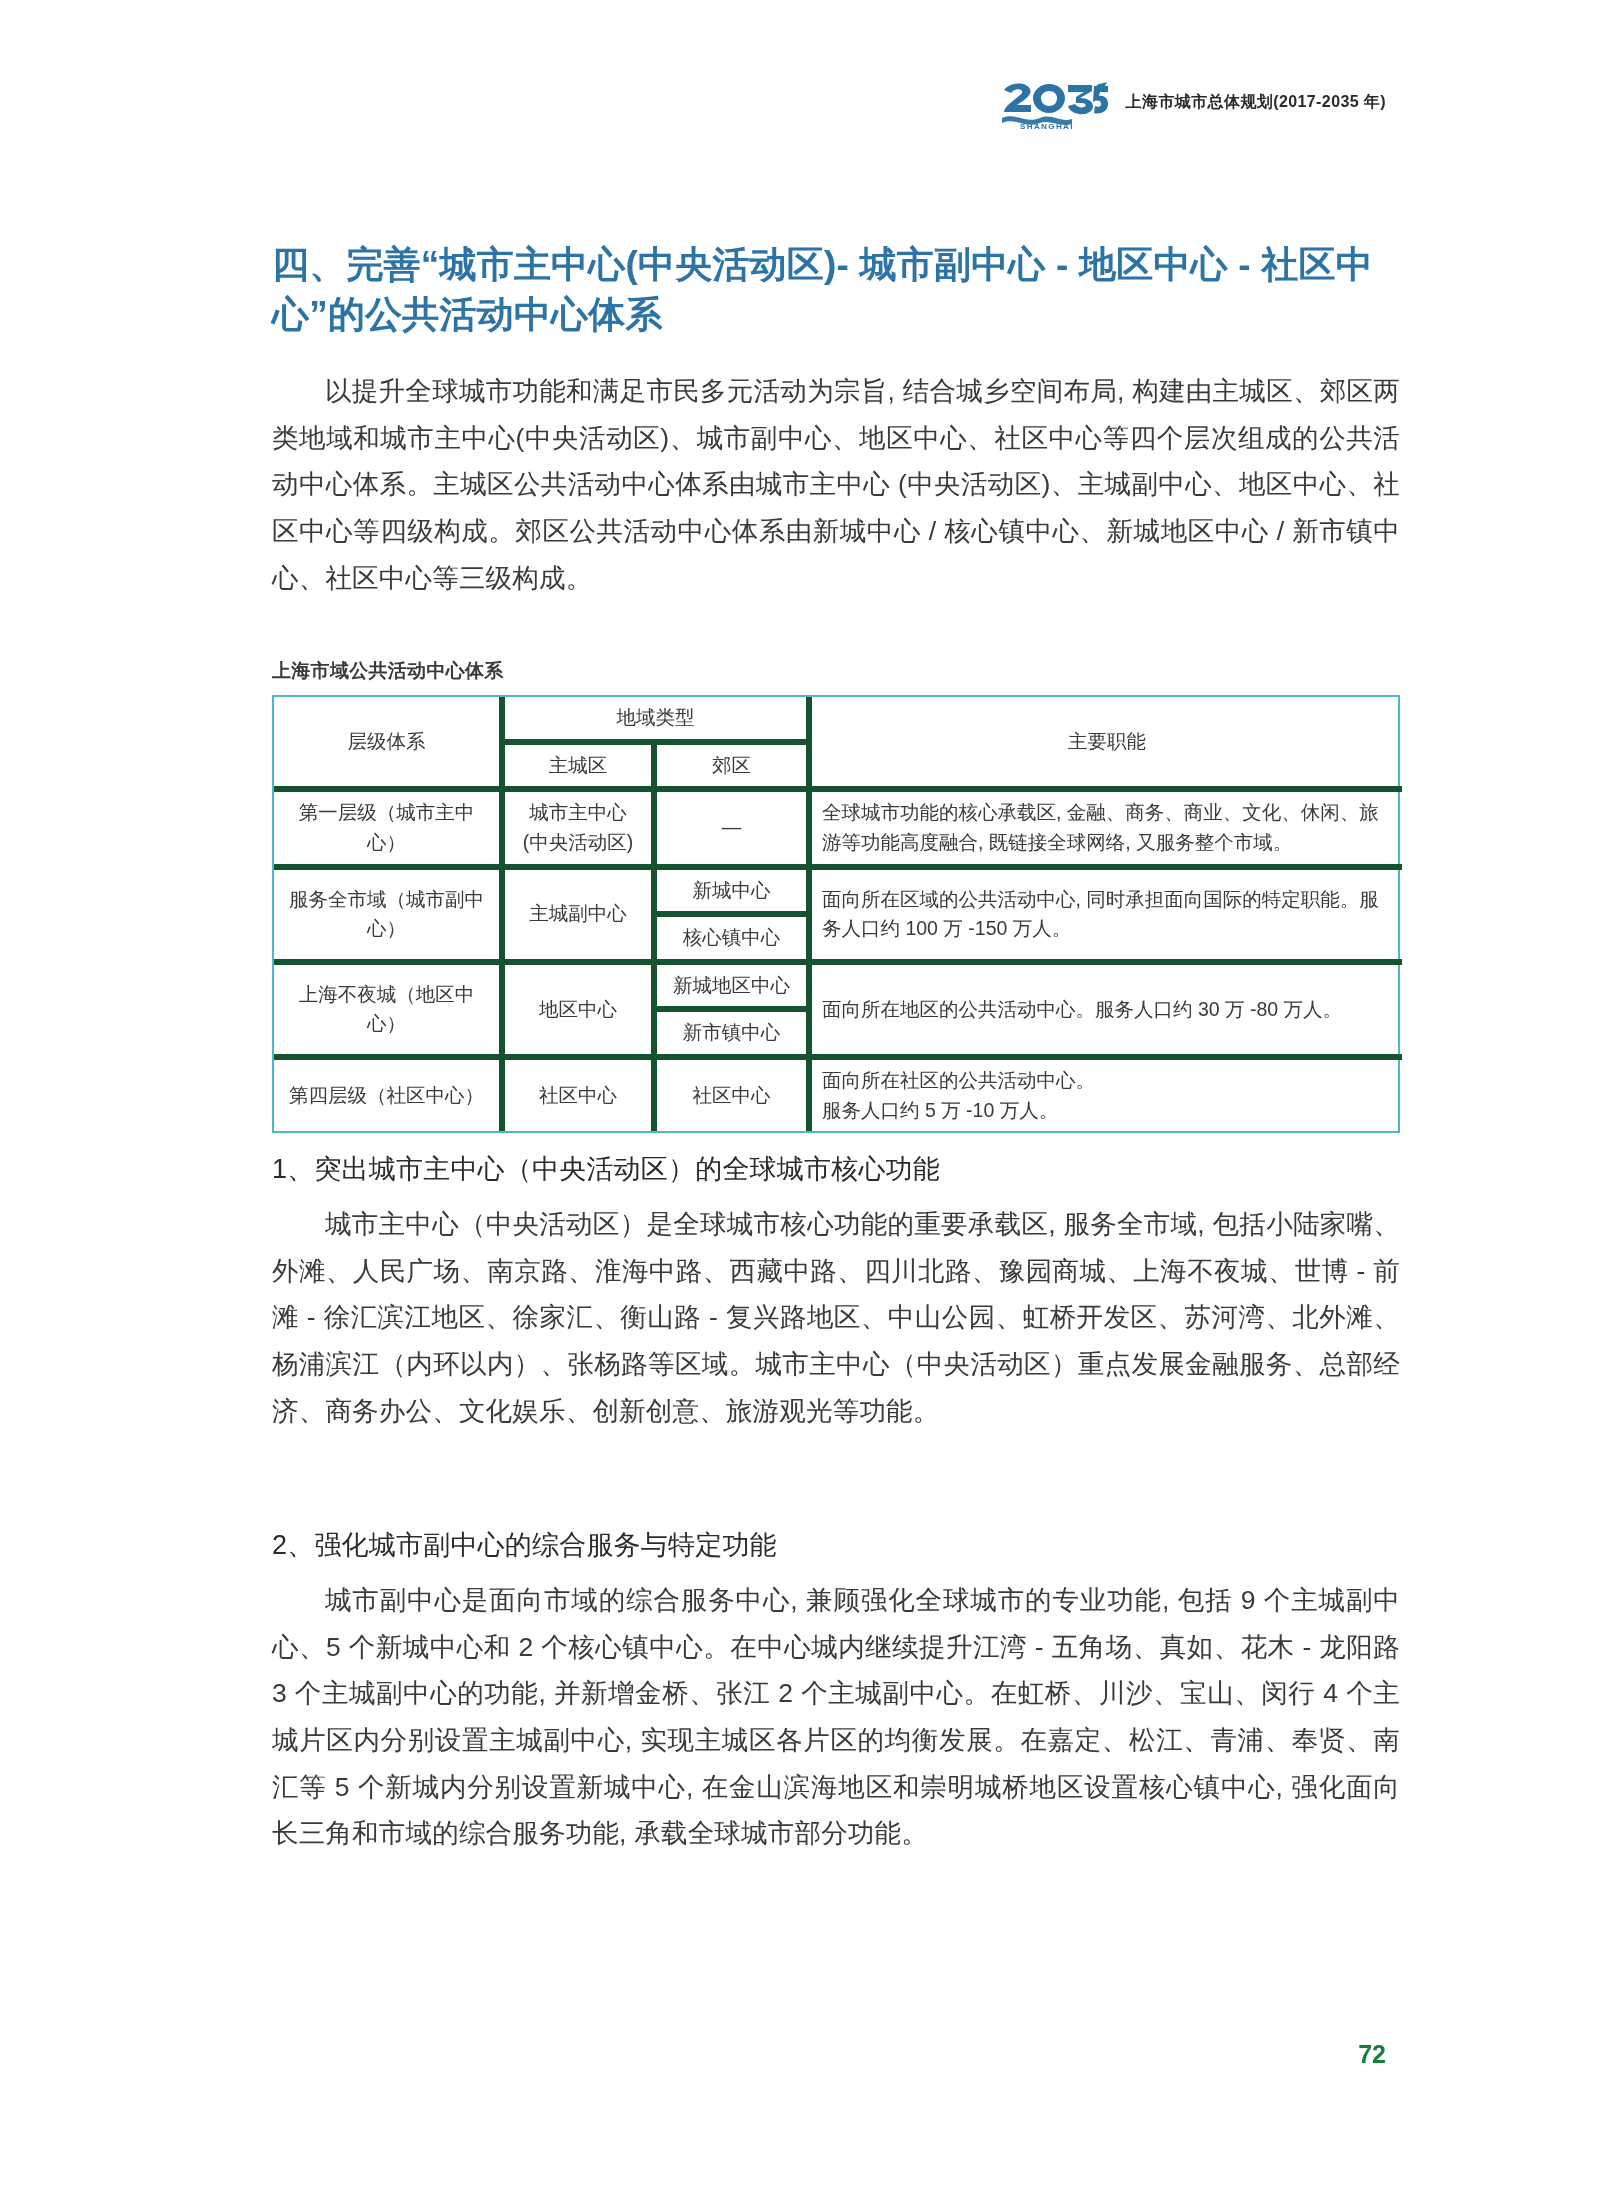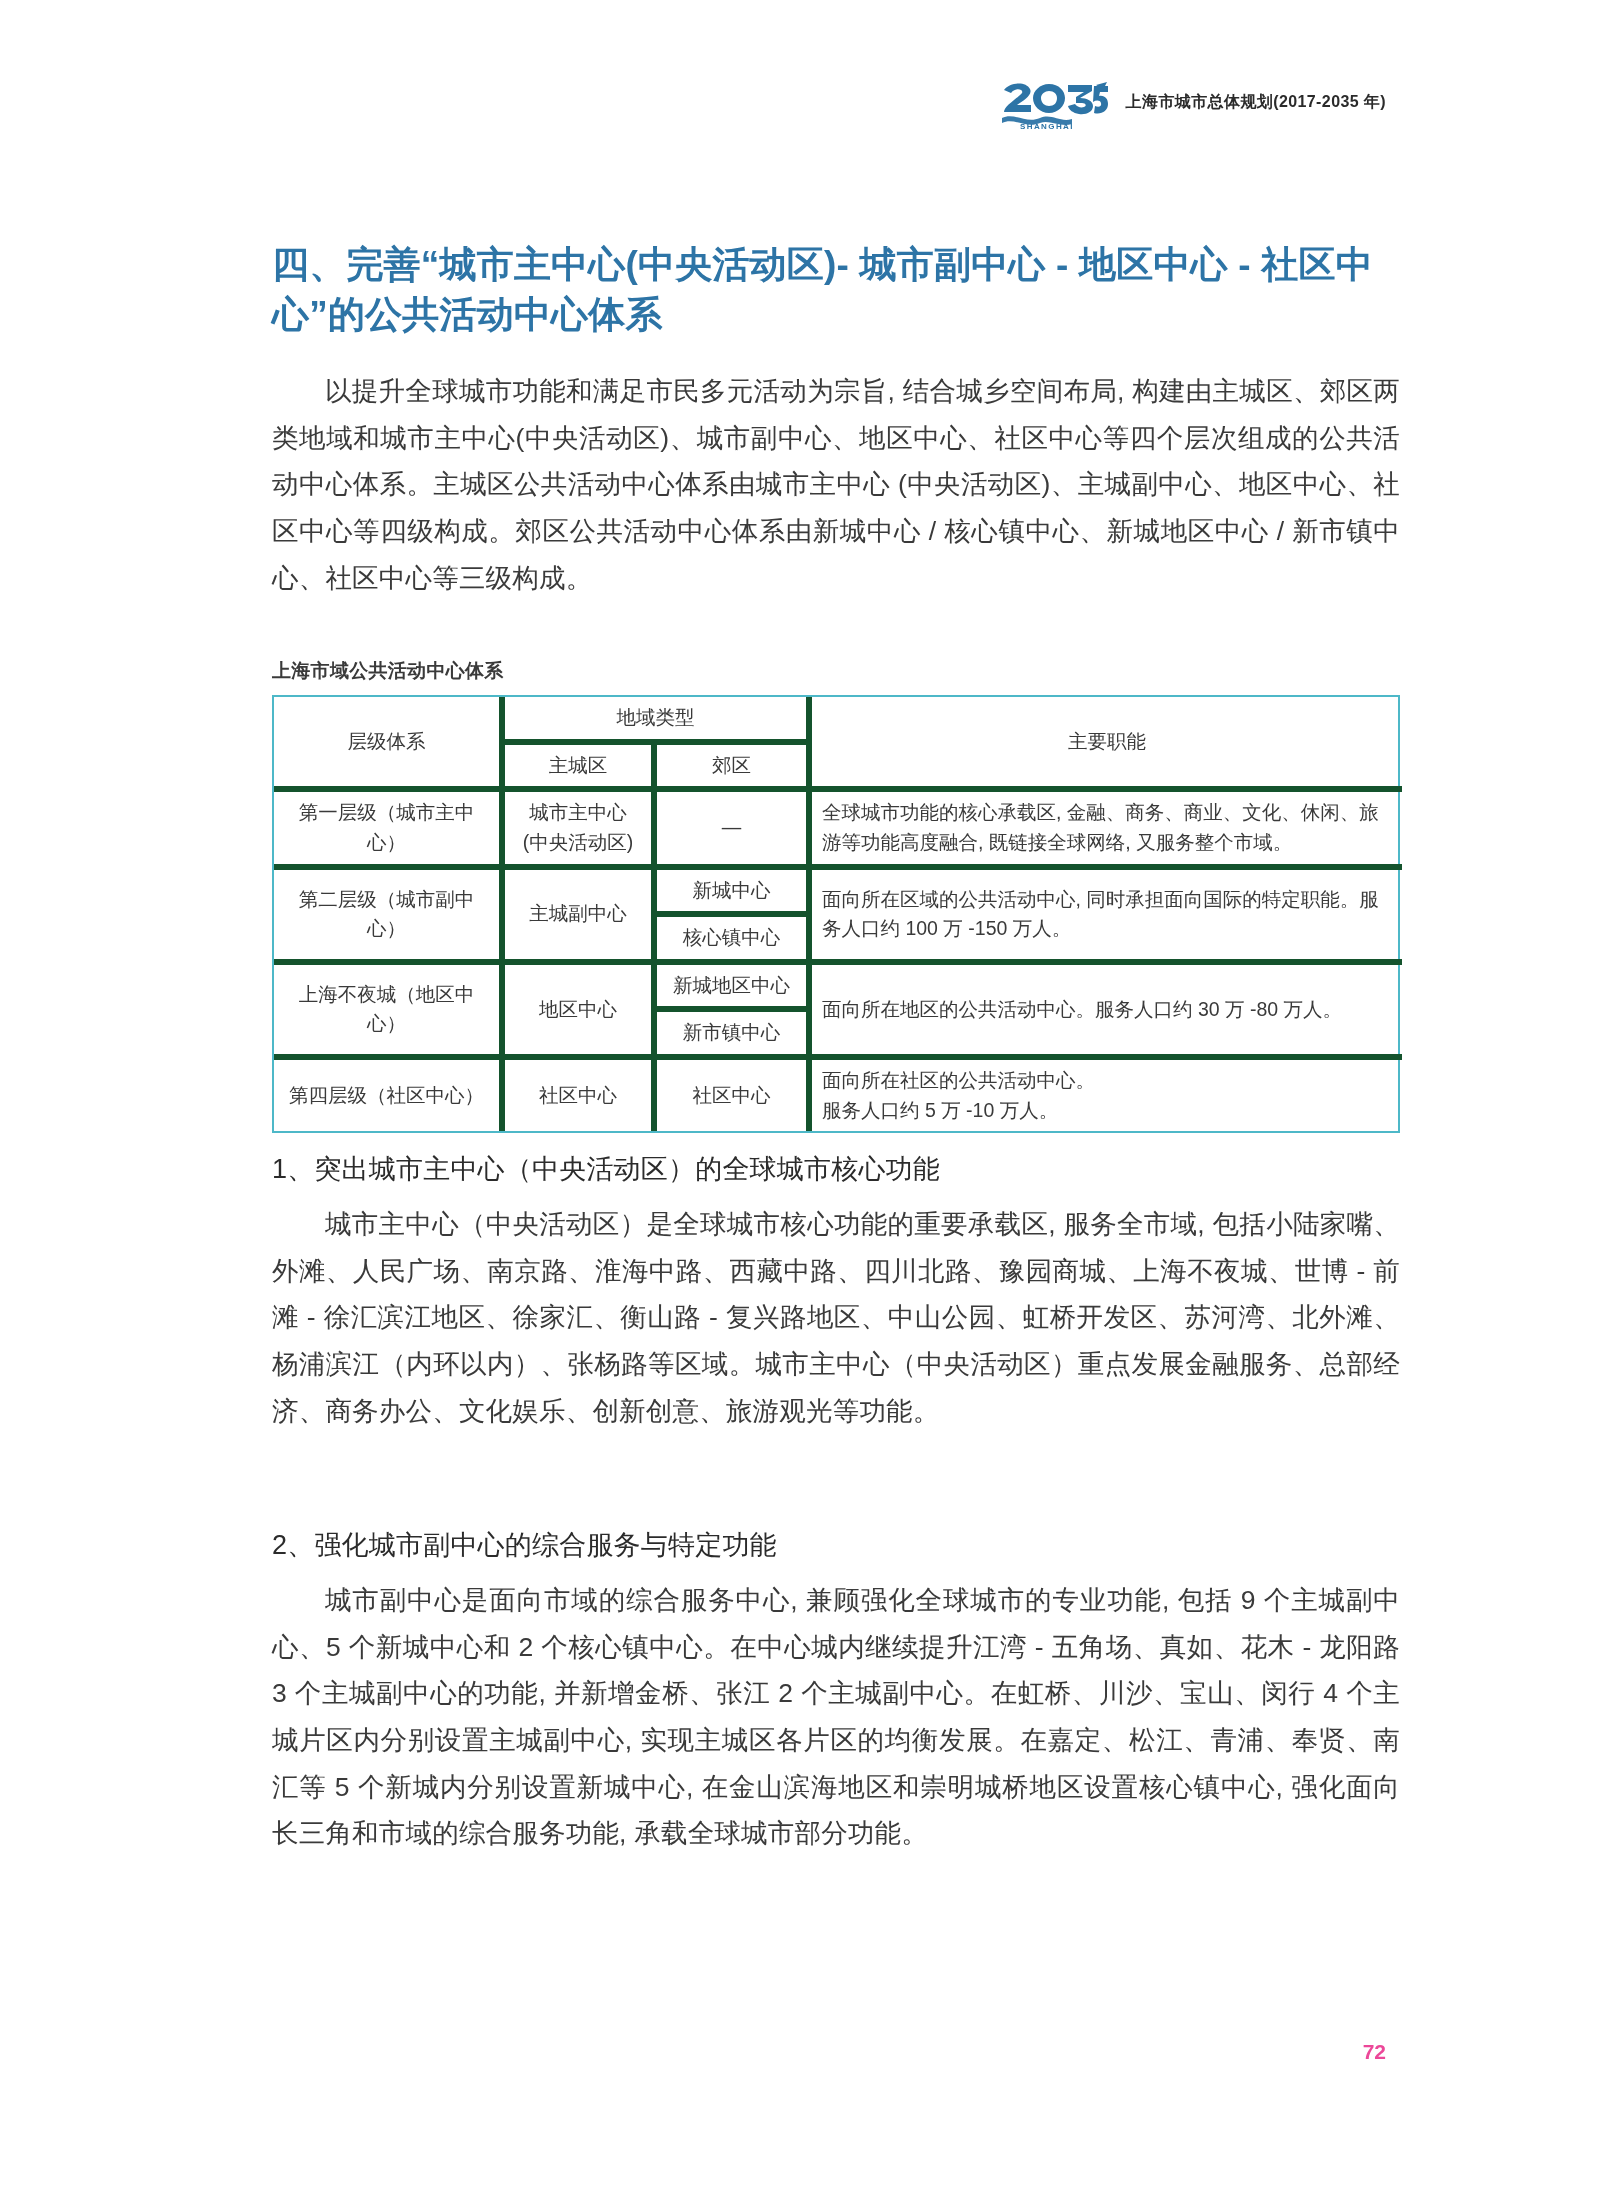--- a/index.html
+++ b/index.html
@@ -153,23 +153,23 @@
   .sec1 { position: absolute; top: 1152px; left: 0; width: 1128px; }
   .sec1 .sub-body { margin-top: 14px; }
   .sec2 { position: absolute; top: 1528px; left: 0; width: 1128px; }
   .sec2 .sub-body { margin-top: 14px; }
 
   
   .page-number {
     position: absolute;
     right: 228px;
     top: 2040px;
-    font-size: 21px;
-    font-weight: bold;
-    color: #ec4899;
+    font-size: 25px;
+    font-weight: bold;
+    color: #15803d;
     margin-left: 40px;
   }
 </style>
 </head>
 <body>
 
 <div class="page">
 
   <div class="running-header">
     <div class="logo-2035">
@@ -222,21 +222,21 @@
 
             <tr class="rowline-strong">
               <td class="cell-center">第一层级（城市主中心）</td>
               <td class="cell-center" style="white-space: pre-line;">城市主中心
 (中央活动区)</td>
               <td class="cell-center">—</td>
               <td class="cell-left">全球城市功能的核心承载区, 金融、商务、商业、文化、休闲、旅游等功能高度融合, 既链接全球网络, 又服务整个市域。</td>
             </tr>
 
             <tr class="rowline-strong">
-              <td class="cell-center" rowspan="2">第二层级（城市副中心）</td>
+              <td class="cell-center" rowspan="2">服务全市域（城市副中心）</td>
               <td class="cell-center" rowspan="2">主城副中心</td>
               <td class="cell-center">新城中心</td>
               <td class="cell-left" rowspan="2">面向所在区域的公共活动中心, 同时承担面向国际的特定职能。服务人口约 100 万 -150 万人。</td>
             </tr>
             <tr>
               <td class="cell-center">核心镇中心</td>
             </tr>
 
             <tr class="rowline-strong">
               <td class="cell-center" rowspan="2">上海不夜城（地区中心）</td>

